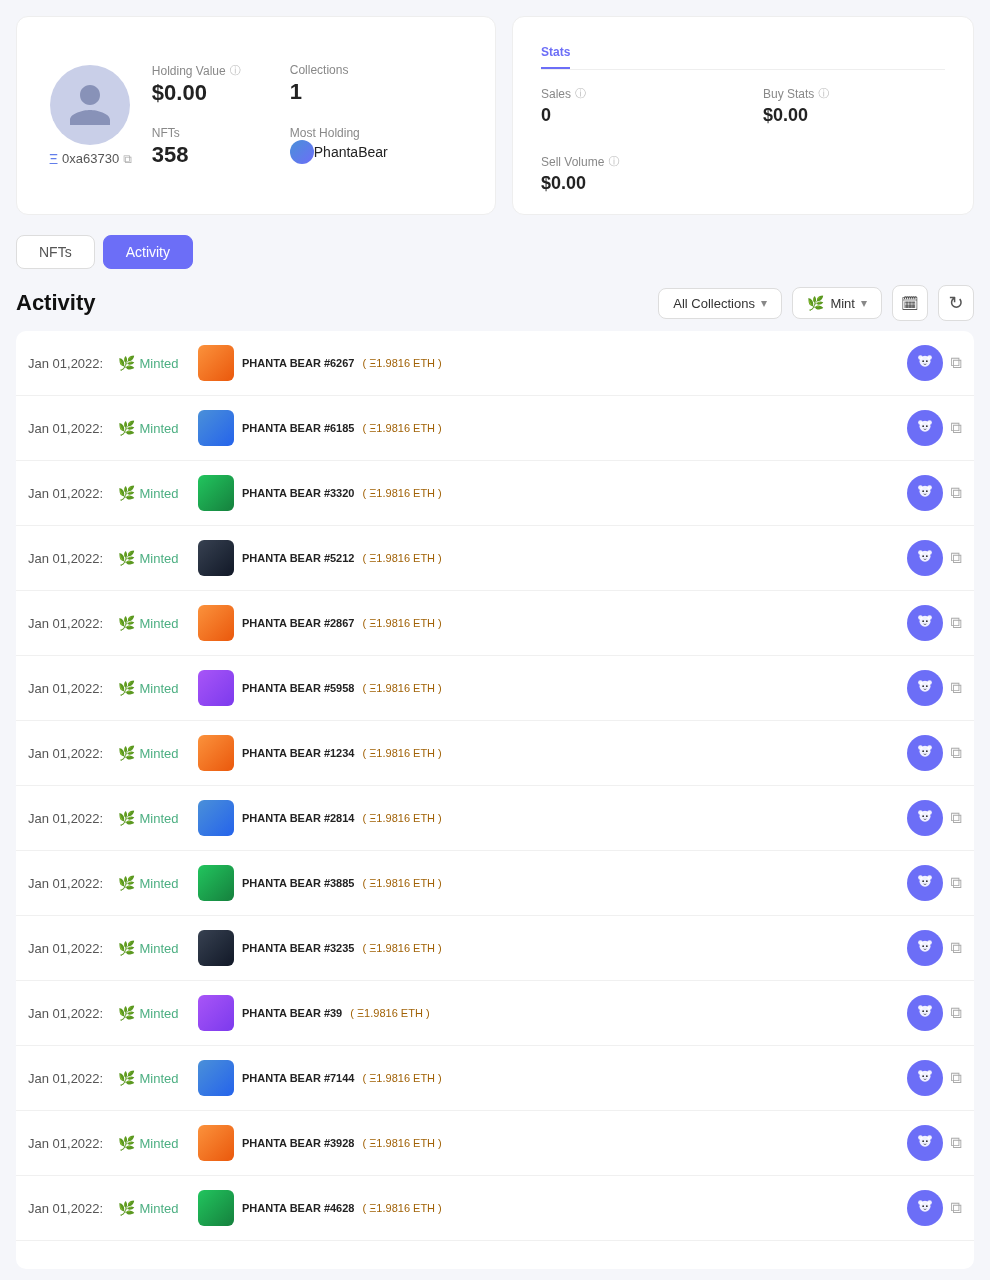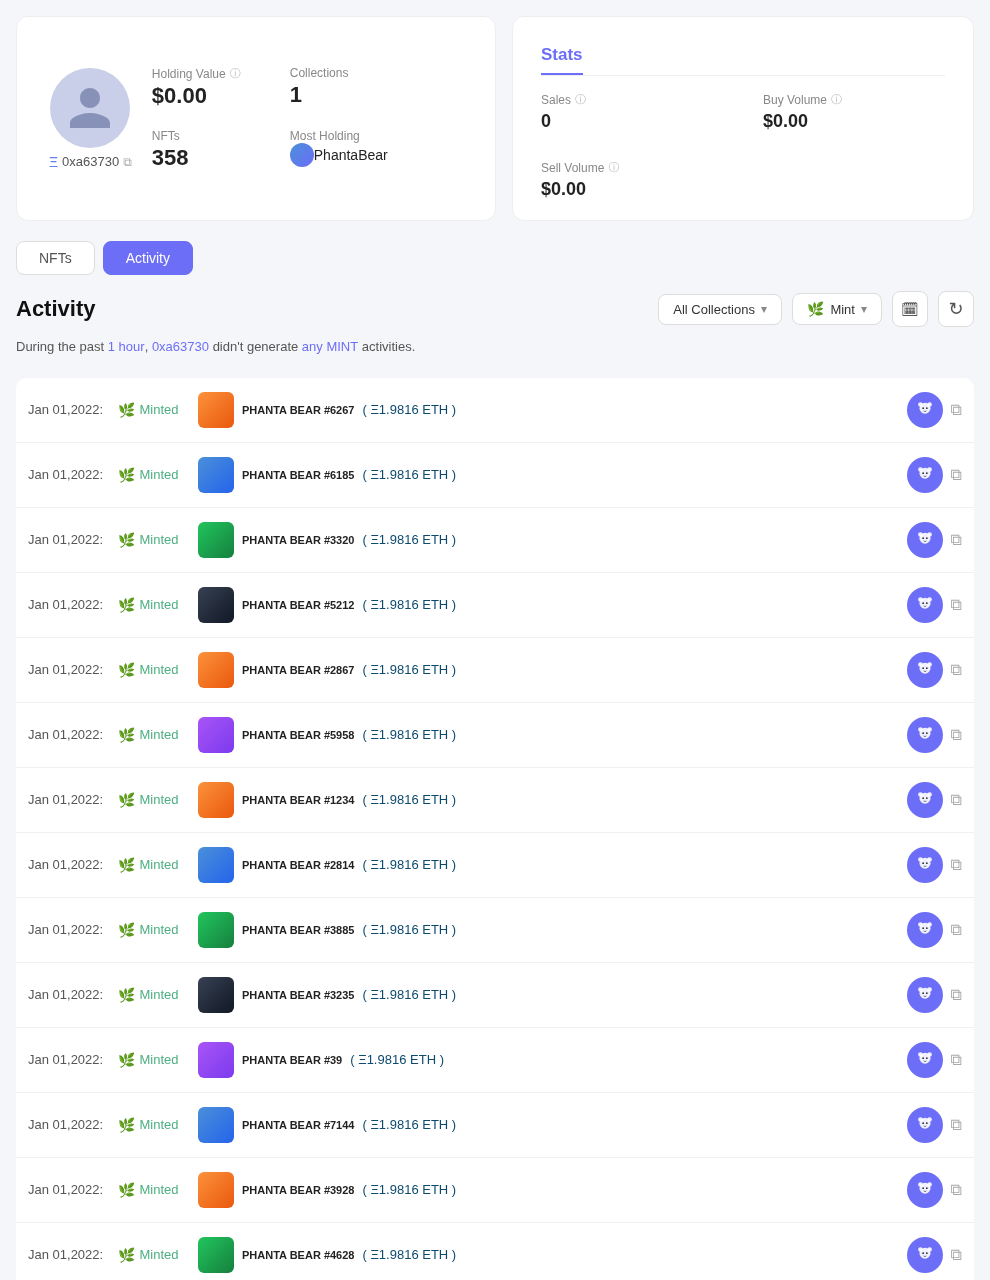--- a/index.html
+++ b/index.html
@@ -17,21 +17,21 @@
     .eth-icon { color: #627eea; font-size: 14px; }
     .copy-icon { cursor: pointer; color: #aaa; font-size: 12px; }
     .profile-stats { display: grid; grid-template-columns: 1fr 1fr; gap: 20px 40px; }
     .stat-item label { font-size: 12px; color: #888; display: flex; align-items: center; gap: 4px; }
     .stat-item .value { font-size: 22px; font-weight: 600; color: #222; margin-top: 2px; }
     .most-holding { display: flex; align-items: center; gap: 0; }
 
     
     .stats-card { background: #fff; border-radius: 12px; padding: 20px 28px; flex: 1; border: 1px solid #eee; margin-left: 16px; }
     .stats-tab { display: flex; border-bottom: 1px solid #eee; margin-bottom: 16px; }
-    .stats-tab-item { padding: 8px 0; font-size: 17px; font-weight: 600; color: #6c6ef7; border-bottom: 2px solid #6c6ef7; margin-right: 20px; cursor: pointer; }
+    .stats-tab-item { padding: 8px 0; font-size: 12px; font-weight: 600; color: #6c6ef7; border-bottom: 2px solid #6c6ef7; margin-right: 20px; cursor: pointer; }
     .stats-grid { display: grid; grid-template-columns: 1fr 1fr; gap: 28px 40px; }
     .stats-grid-item label { font-size: 12px; color: #888; display: flex; align-items: center; gap: 4px; }
     .stats-grid-item .val { font-size: 18px; font-weight: 600; color: #222; margin-top: 4px; }
     .info-icon { color: #bbb; font-size: 11px; cursor: default; }
 
     
     .tabs-row { display: flex; gap: 8px; margin-bottom: 16px; margin-top: 8px; }
     .tab-btn { padding: 8px 22px; border-radius: 8px; border: 1px solid #ddd; background: #fff; cursor: pointer; font-size: 14px; color: #555; font-weight: 500; }
     .tab-btn.active { background: #6c6ef7; color: #fff; border-color: #6c6ef7; }
 
@@ -53,21 +53,21 @@
     .activity-row { display: flex; align-items: center; padding: 14px 12px; border-bottom: 1px solid #f0f0f0; background: #fff; border-radius: 0; }
     .activity-row:first-child { border-radius: 10px 10px 0 0; }
     .activity-row:last-child { border-radius: 0 0 10px 10px; border-bottom: none; }
     .activity-row:only-child { border-radius: 10px; }
     .act-date { font-size: 13px; color: #555; min-width: 90px; }
     .act-type { display: flex; align-items: center; gap: 4px; font-size: 13px; color: #4caf82; font-weight: 500; min-width: 80px; }
     .act-type-icon { font-size: 14px; }
     .act-nft { display: flex; align-items: center; gap: 8px; flex: 1; }
     .nft-thumb { width: 36px; height: 36px; border-radius: 6px; background: linear-gradient(135deg, #f59e42, #e84393); flex-shrink: 0; overflow: hidden; display: flex; align-items: center; justify-content: center; font-size: 18px; }
     .nft-name { font-size: 11px; font-weight: 600; color: #222; }
-    .nft-price { font-size: 13px; color: #0c4a6e; }
+    .nft-price { font-size: 11px; color: #a16207; }
     .act-avatar { width: 36px; height: 36px; border-radius: 50%; background: #6c6ef7; display: flex; align-items: center; justify-content: center; margin-left: auto; margin-right: 8px; flex-shrink: 0; }
     .act-avatar svg { width: 22px; height: 22px; fill: #fff; }
     .act-external { color: #aaa; cursor: pointer; font-size: 16px; }
     .chevron-down { font-size: 12px; color: #888; }
   </style>
 </head>
 <body>
 
 <div class="page-wrapper">
 
@@ -125,21 +125,21 @@
       <div class="stats-grid">
         <div class="stats-grid-item">
           <label>
             <span>Sales</span>
             <span class="info-icon">ⓘ</span>
           </label>
           <div class="val">0</div>
         </div>
         <div class="stats-grid-item">
           <label>
-            <span>Buy Volume</span>
+            <span>Buy Stats</span>
             <span class="info-icon">ⓘ</span>
           </label>
           <div class="val">$0.00</div>
         </div>
         <div class="stats-grid-item">
           <label>
             <span>Sell Volume</span>
             <span class="info-icon">ⓘ</span>
           </label>
           <div class="val">$0.00</div>
@@ -167,23 +167,20 @@
       </button>
       <div class="icon-btn">
         <span>🗓</span>
       </div>
       <div class="icon-btn">
         <span style="font-size:18px;color:#555;">↻</span>
       </div>
     </div>
   </div>
 
-  <div class="notice">
-    During the past <span class="hour">1 hour</span>, <span class="addr">0xa63730</span> didn't generate <span class="mint">any MINT</span> activities.
-  </div>
 
   <div class="activity-list" id="activity-list">
       <div class="activity-row" style="border-radius: 10px 10px 0px 0px;">
     <span class="act-date">Jan 01,2022:</span>
     <span class="act-type">
       <span class="act-type-icon">🌿</span>
       Minted
     </span>
     <div class="act-nft">
       <div class="nft-thumb" style="background:linear-gradient(135deg, #fb923c, #ea580c);"></div>

